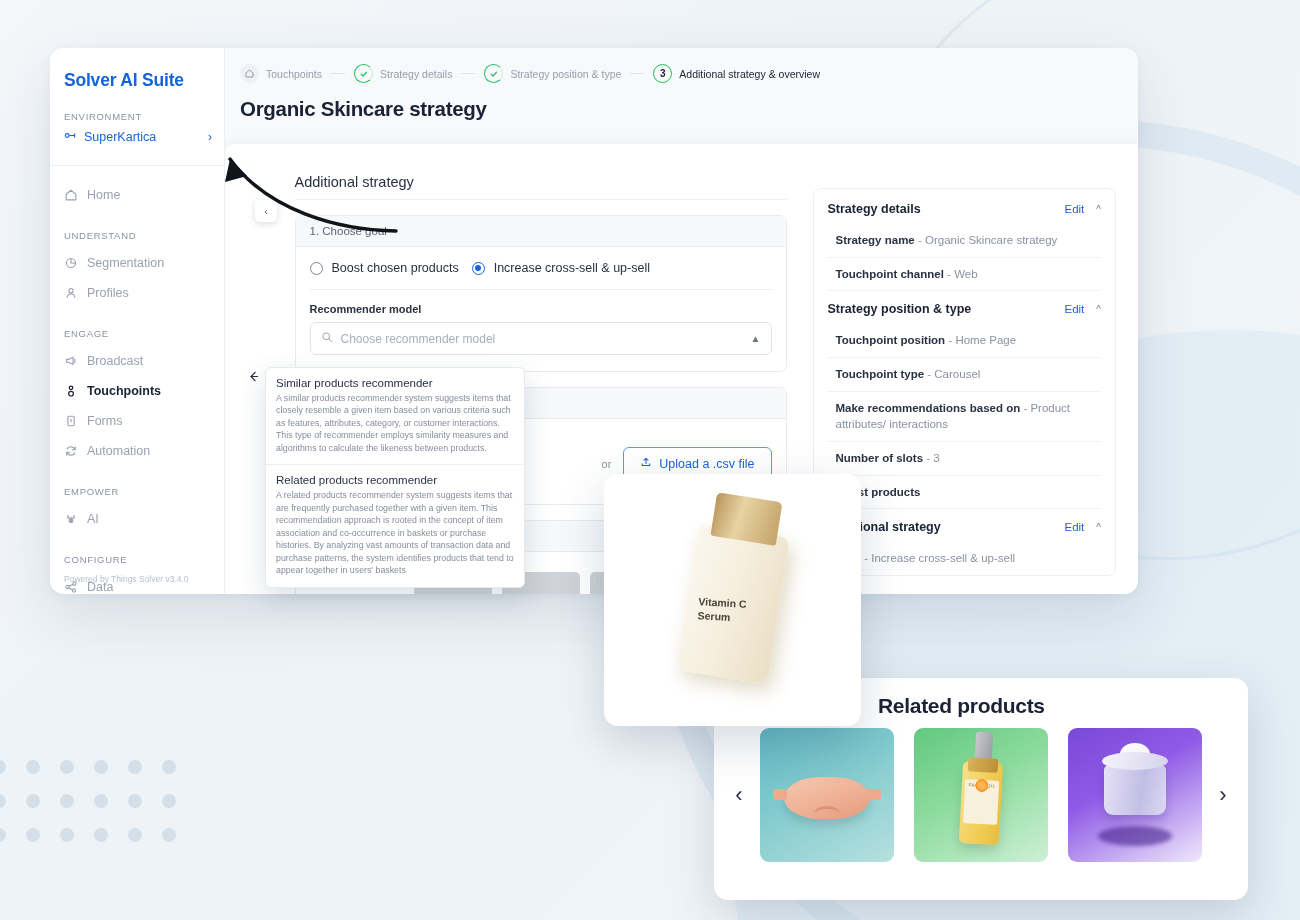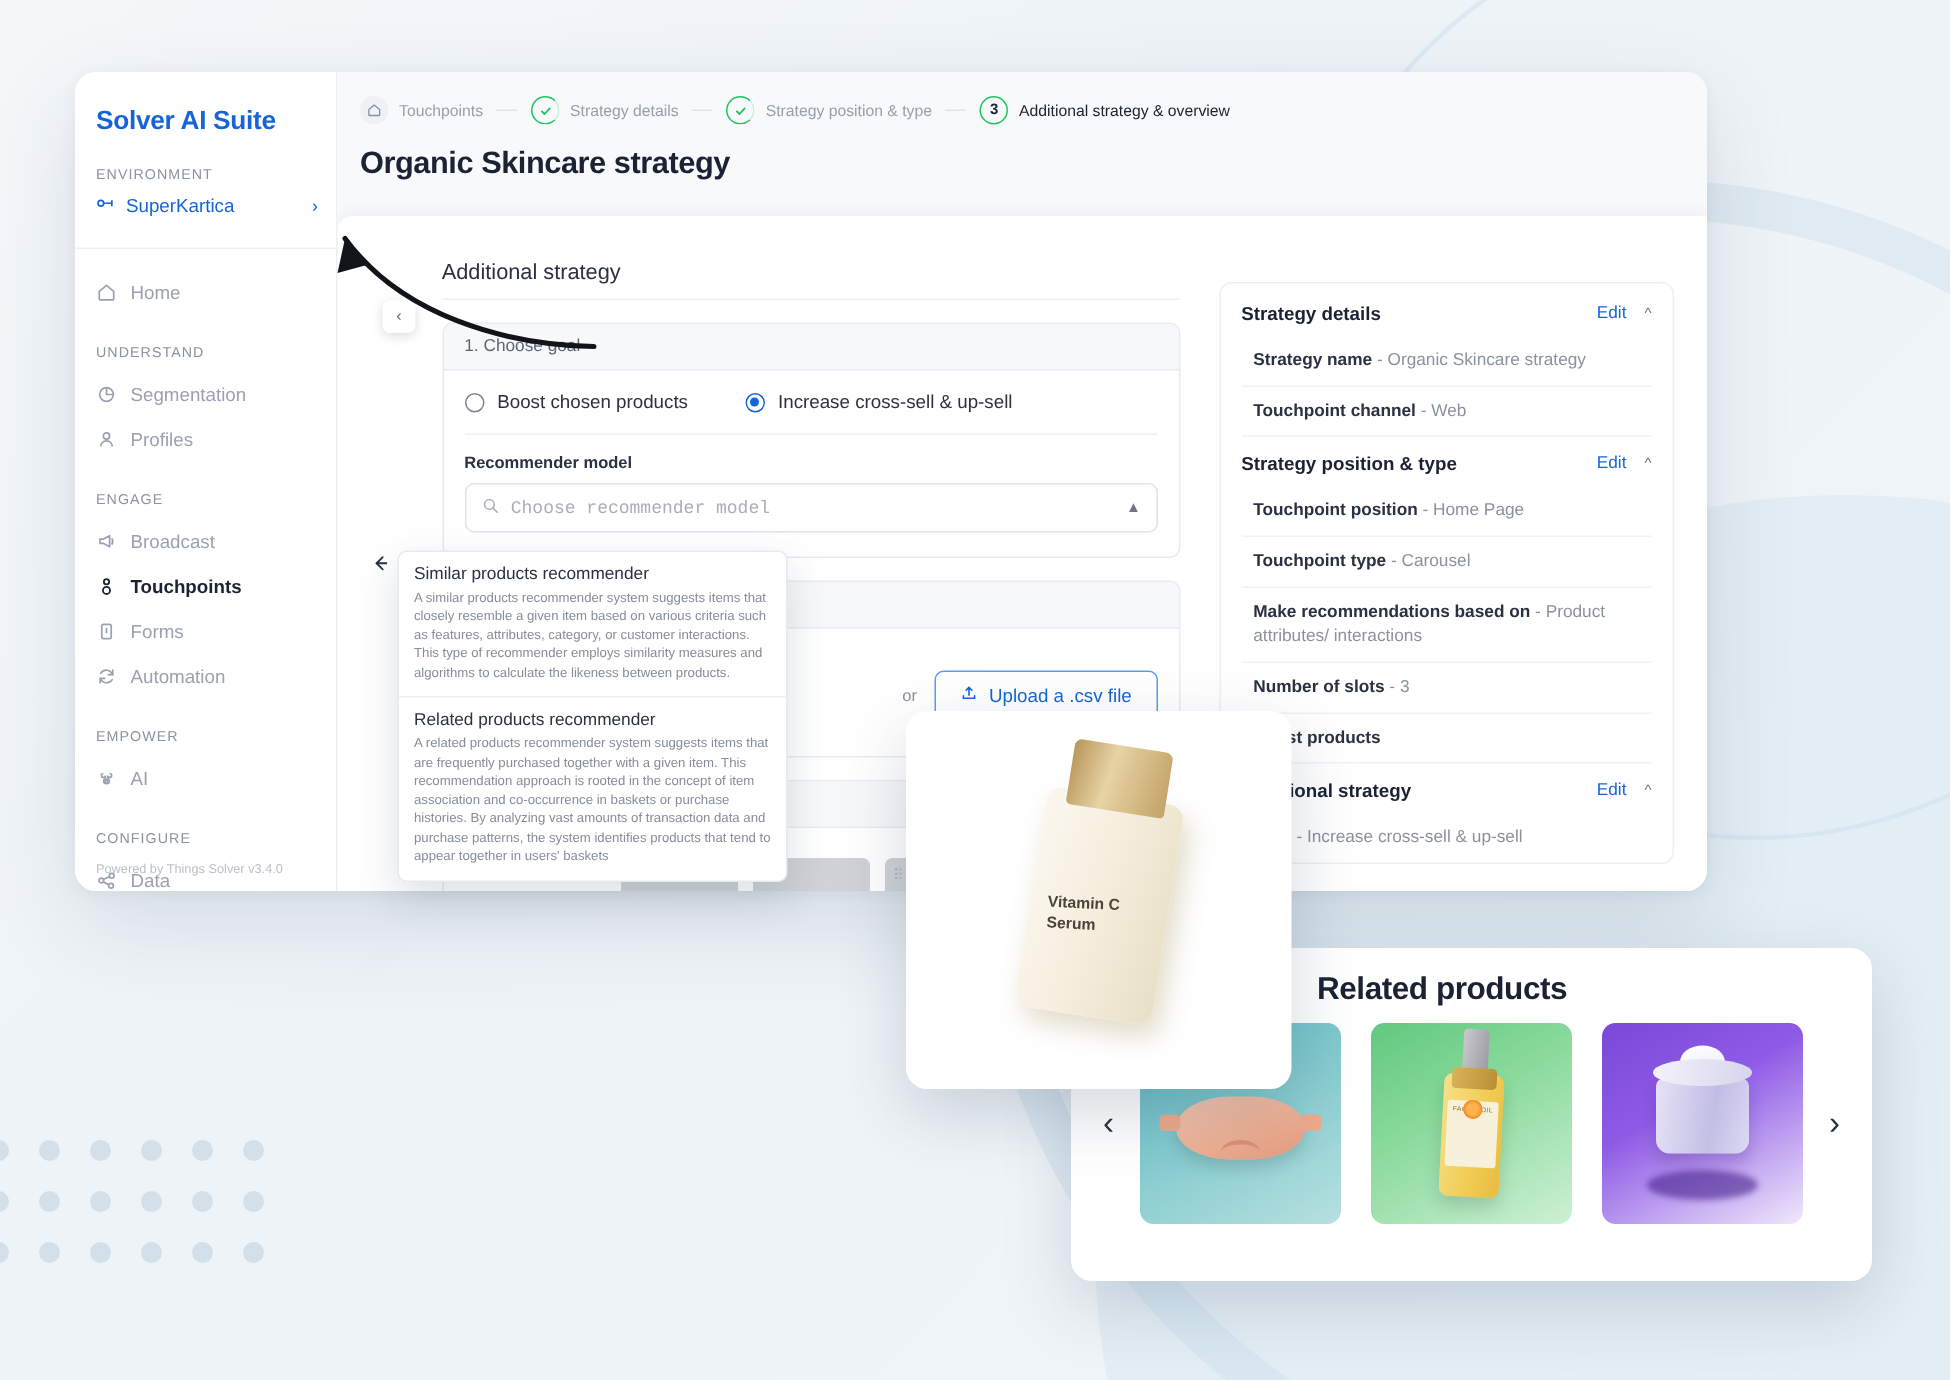--- a/index.html
+++ b/index.html
@@ -86,33 +86,33 @@
   .col-right { flex:1; min-width:0; }
   .col-head { font-size:14.5px; color:#2a3142; padding-bottom:9px;
               border-bottom:1px solid #eceff3; }
 
   
   .step-box { border:1px solid #e8ebef; border-radius:7px; margin-top:15px;
               background:#fff; overflow:hidden; }
   .step-head { background:#f7f8fa; padding:9px 14px; font-size:11.5px; color:#5d6676;
                border-bottom:1px solid #e8ebef; cursor:pointer; }
   .step-body { padding:14px 14px 16px 14px; }
-  .radio-row { display:flex; gap:38px; }
+  .radio-row { display:flex; gap:13px; }
   .radio { display:flex; align-items:center; gap:9px; font-size:12.5px; color:#2a3142;
            cursor:pointer; }
   .rb { width:13px;height:13px;border-radius:50%;border:1.6px solid #7c8494; flex:none;
         display:flex;align-items:center;justify-content:center; }
   .rb.on { border-color:#1565d8; border-width:1.8px; }
   .rb.on::after { content:''; width:6px;height:6px;border-radius:50%;background:#1565d8; }
   .hr-soft { height:1px; background:#eceff3; margin:14px 0 0 0; }
   .field-label { font-size:11px; font-weight:700; color:#2a3142; margin:13px 0 7px 0; }
   .select-box { display:flex; align-items:center; gap:8px; border:1px solid #dfe4ea;
                 border-radius:6px; padding:8px 10px; font-size:12px; color:#a8afba;
                 background:#fff; cursor:pointer; position:relative; }
-  .select-box .sel-text { flex:1;font-family:Liberation Mono, monospace; }
+  .select-box .sel-text { flex:1; }
   .sel-chev { color:#6d7685; font-size:10px; }
 
   
   #recommender-dropdown { position:absolute; left:265px; top:367px; width:260px;
       background:#fff; border:1px solid #e6e9ee; border-radius:6px;
       box-shadow:0 10px 28px rgba(40,60,90,.16); z-index:40; overflow:hidden; }
   .dd-option { padding:9px 10px 10px 10px; border-bottom:1px solid #eceff3; cursor:pointer; }
   .dd-option:last-child { border-bottom:none; }
   .dd-title { font-size:11.5px; color:#2a3142; margin-bottom:3px; }
   .dd-desc { font-size:8.8px; line-height:1.42; color:#858d9a; }
@@ -158,21 +158,21 @@
       background:linear-gradient(100deg,#fbf7ee 0%,#f6efdf 45%,#e9dfc6 100%);
       border-radius:10px 10px 12px 12px; box-shadow:6px 8px 18px rgba(140,110,40,.25); }
   .serum-cap { position:absolute; left:50%; top:-34px; transform:translateX(-50%);
       width:66px; height:44px; border-radius:5px 5px 3px 3px;
       background:linear-gradient(100deg,#b9955a 0%,#e7d3a4 40%,#c3a368 100%); }
   .serum-label { position:absolute; left:12px; top:66px; width:70px;
       transform:rotate(-6deg); font-size:10.5px; color:#4a4439; line-height:1.35;
       font-weight:600; }
   .arrow-svg { position:absolute; left:148px; top:135px; z-index:61; }
 
-  #related-card { position:absolute; left:714px; top:632px; width:534px; height:222px;
+  #related-card { position:absolute; left:714px; top:678px; width:534px; height:222px;
       background:#fff; border-radius:14px; box-shadow:0 16px 46px rgba(40,60,90,.18);
       z-index:55; padding:16px 18px; }
   #related-title { font-size:21px; font-weight:700; color:#1a2233; letter-spacing:-.3px;
       padding-left:146px; }
   .carousel { display:flex; align-items:center; gap:14px; margin-top:10px; }
   .car-arrow { font-size:22px; color:#2a3142; cursor:pointer; width:18px; text-align:center;
                font-weight:300; }
   .car-items { display:flex; gap:20px; flex:1; justify-content:center; }
   .car-item { width:134px; height:134px; border-radius:9px; position:relative;
               overflow:hidden; flex:none; }

